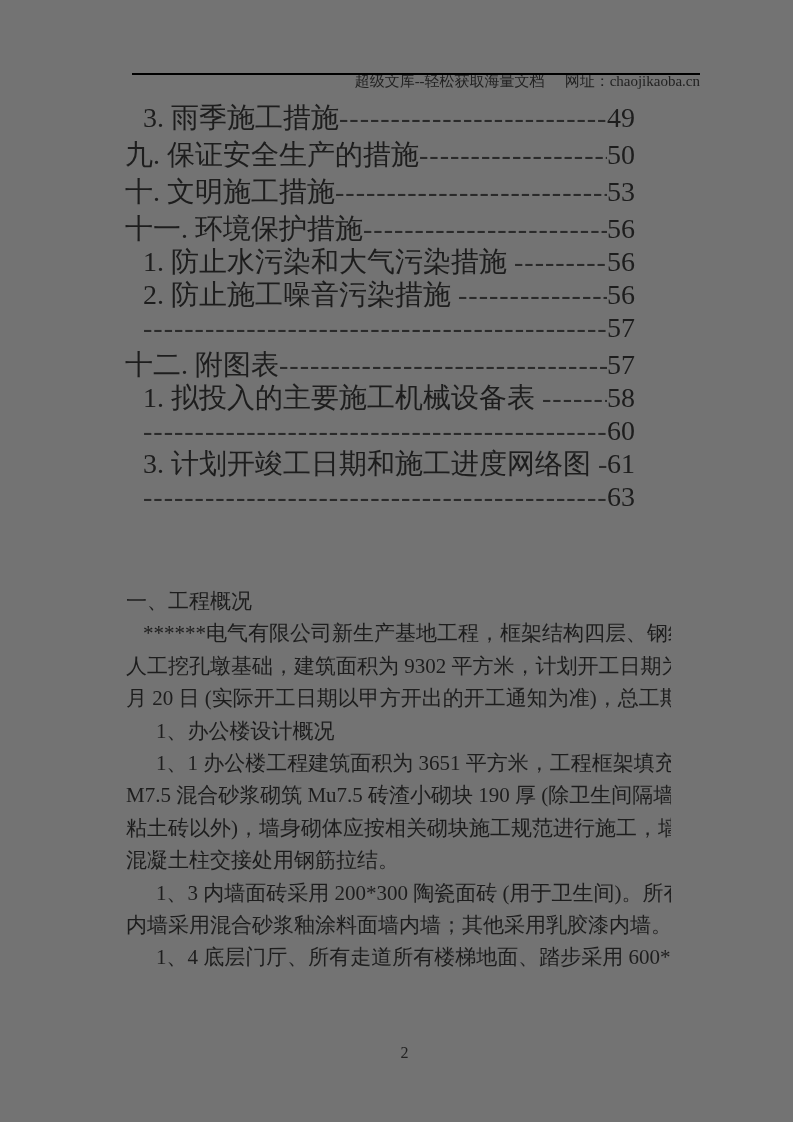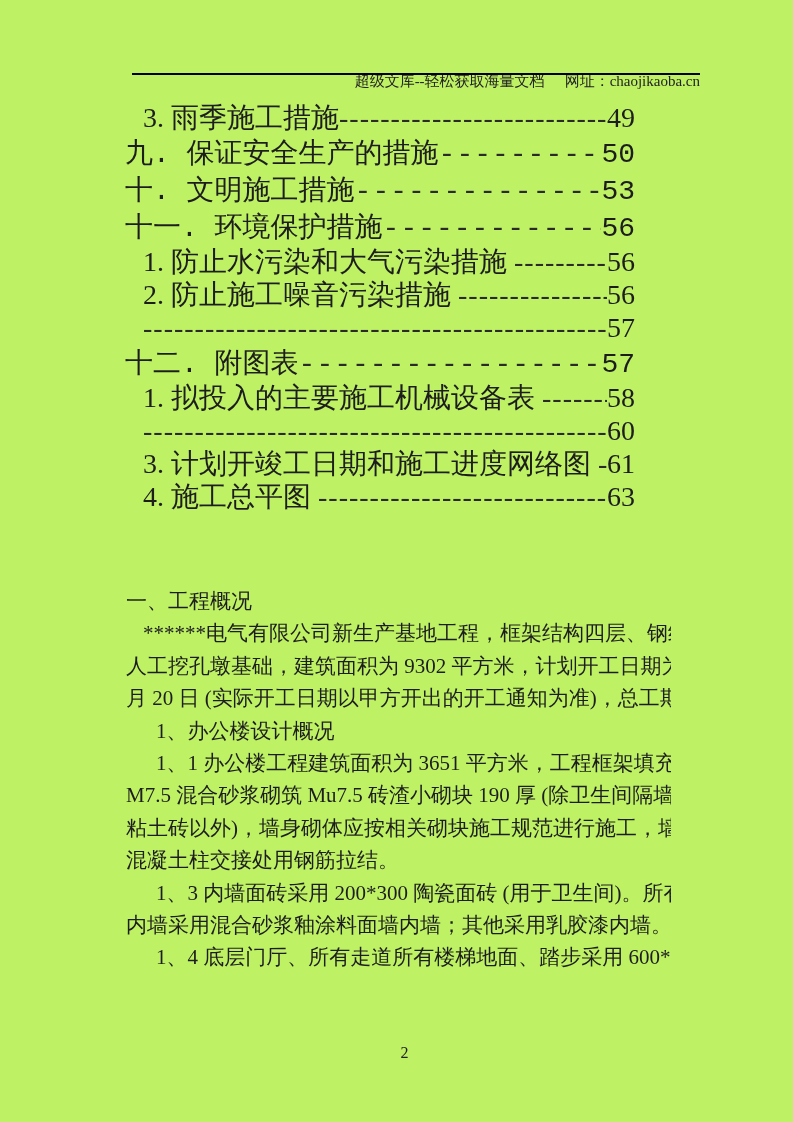--- a/index.html
+++ b/index.html
@@ -4,21 +4,21 @@
 <style>
   html, body {
     margin: 0;
     padding: 0;
     background: #ffffff;
   }
   .page {
     position: relative;
     width: 793px;
     height: 1122px;
-    background: #bef264;
+    background: #737373;
     color: #1d1d1d;
     font-family: "Liberation Serif", "DejaVu Serif", serif;
     overflow: hidden;
   }
   
   .header-text {
     position: absolute;
     top: 48px;
     right: 93px;
     font-size: 15px;
@@ -43,21 +43,21 @@
     width: 510px;
     font-size: 28px;
     overflow: hidden;
   }
   .toc-row {
     display: flex;
     align-items: baseline;
     height: 33px;
     line-height: 33px;
   }
-  .toc-top { margin-top: 4px; font-family: Liberation Mono, monospace; }
+  .toc-top { margin-top: 4px; }
   .toc-sub { padding-left: 18px; }
   .toc-label { white-space: pre; flex: 0 0 auto; }
   .toc-leader {
     flex: 1 1 auto;
     overflow: hidden;
     white-space: pre;
     letter-spacing: 1px;
     color: #2a2a2a;
   }
   .toc-page { white-space: pre; flex: 0 0 auto; }
@@ -149,21 +149,20 @@
       <div class="toc-row toc-sub">
         <span class="toc-leader">--------------------------------------------------------------------------------------------------------------------------------------------</span>
         <span class="toc-page">60</span>
       </div>
       <div class="toc-row toc-sub">
         <span class="toc-label">3. 计划开竣工日期和施工进度网络图 </span>
         <span class="toc-leader">--------------------------------------------------------------------------------------------------------------------------------------------</span>
         <span class="toc-page">61</span>
       </div>
       <div class="toc-row toc-sub">
-        <span class="toc-label">4. 施工总平图 </span>
         <span class="toc-leader">--------------------------------------------------------------------------------------------------------------------------------------------</span>
         <span class="toc-page">63</span>
       </div>
     </div>
 
   <div class="doc-body">
       <div class="body-line indent-0">一、工程概况</div>
       <div class="body-line indent-1">******电气有限公司新生产基地工程，框架结构四层、钢结构一层，</div>
       <div class="body-line indent-0">人工挖孔墩基础，建筑面积为 9302 平方米，计划开工日期为 2005 年 3</div>
       <div class="body-line indent-0">月 20 日 (实际开工日期以甲方开出的开工通知为准)，总工期控制 100</div>

